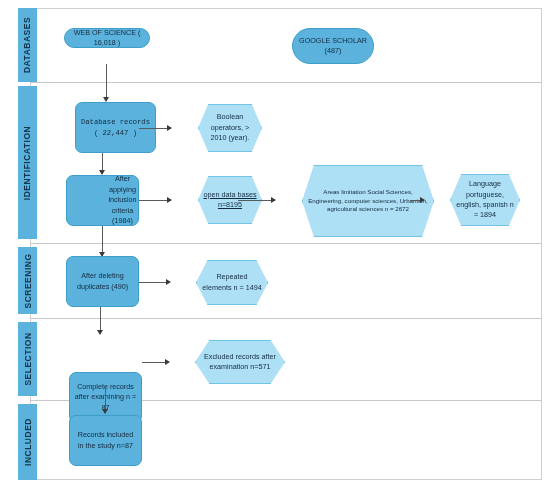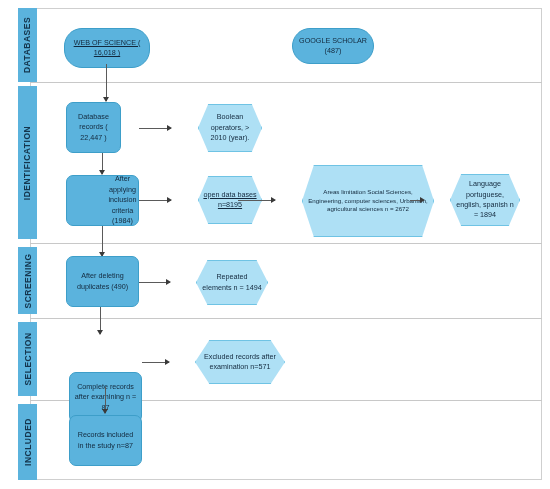--- a/index.html
+++ b/index.html
@@ -67,27 +67,27 @@
   <div class="band" style="top:247px;height:67px;">
     <span>SCREENING</span>
   </div>
   <div class="band" style="top:322px;height:74px;">
     <span>SELECTION</span>
   </div>
   <div class="band" style="top:404px;height:76px;">
     <span>INCLUDED</span>
   </div>
 
-  <div class="node pill" style="left:64px;top:28px;width:86px;height:40px;text-decoration:underline;">WEB OF SCIENCE ( 16,018 )</div>
+  <div class="node pill" style="left:64px;top:28px;width:86px;height:20px;">WEB OF SCIENCE ( 16,018 )</div>
   <div class="node pill" style="left:260px;top:28px;width:82px;height:36px;margin-left:32px;">GOOGLE SCHOLAR (487)</div>
 
   <div class="conn vline" style="left:106px;top:64px;height:37px;"></div>
   <div class="arrow-d" style="left:102.5px;top:97px;"></div>
 
-  <div class="node rect" style="left:66px;top:102px;width:55px;height:51px;">Database records ( 22,447 )</div>
+  <div class="node rect" style="left:75px;top:102px;width:81px;height:51px;font-family:Liberation Mono, monospace;">Database records ( 22,447 )</div>
 
   <div class="conn hline" style="left:139px;top:128px;width:32px;"></div>
   <div class="arrow-r" style="left:167px;top:124.5px;"></div>
 
   <div class="node hex" style="left:174px;top:104px;width:64px;height:48px;">Boolean operators, &gt; 2010 (year).</div>
 
   <div class="conn vline" style="left:102px;top:153px;height:21px;"></div>
   <div class="arrow-d" style="left:98.5px;top:170px;"></div>
 
   <div class="node rect" style="left:66px;top:175px;width:73px;height:51px;padding-left:44px;">After applying inclusion criteria (1984)</div>

